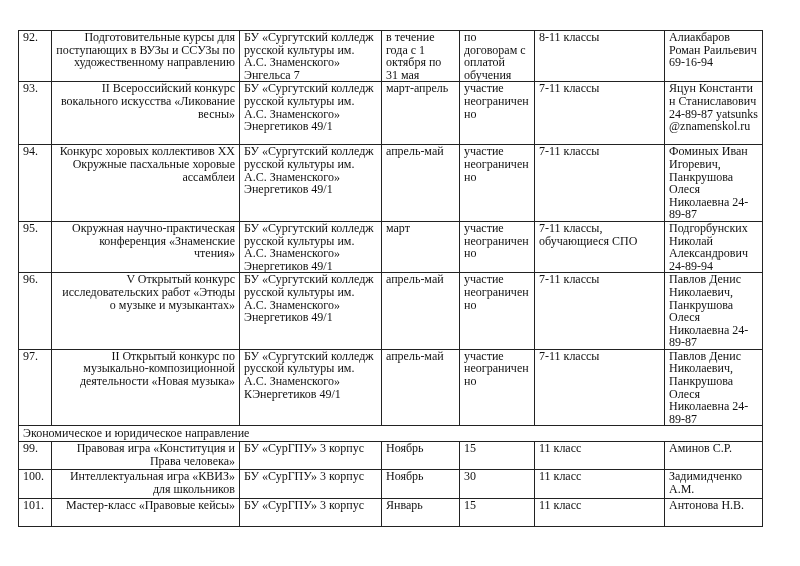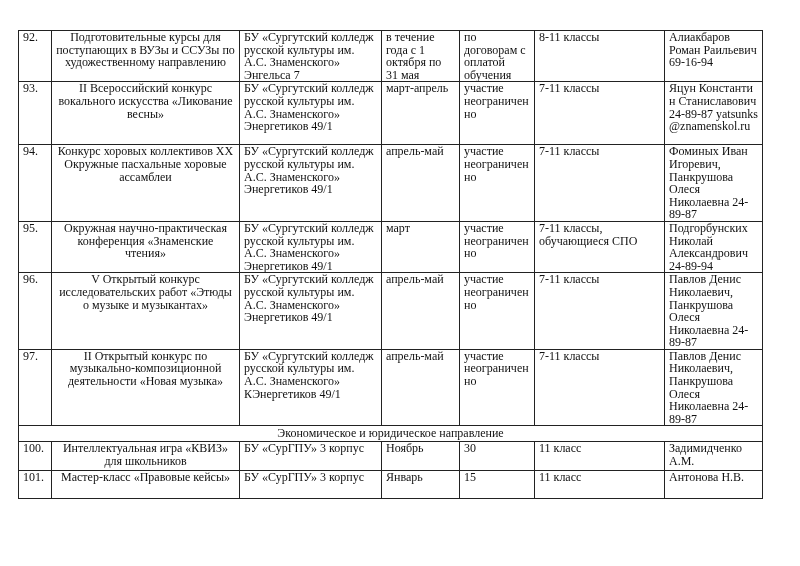--- a/index.html
+++ b/index.html
@@ -7,23 +7,23 @@
   table.doc {
     position: absolute; left: 18px; top: 30px;
     border-collapse: collapse; table-layout: fixed;
     width: 744px; font-size: 12px; line-height: 12.6px;
   }
   table.doc td {
     border: 1px solid #222; padding: 0 4px; vertical-align: top; overflow: hidden;
   }
   td.num { text-align: left; padding-left: 3px; }
   td.c { }
-  td.l { text-align: center; }
+  td.l { text-align: right; }
   td.mid { vertical-align: middle; }
-  tr.section td { text-align: center; padding: 1px 4px; }
+  tr.section td { text-align: left; padding: 1px 4px; }
   .contact { word-break: break-all; }
 </style>
 </head>
 <body>
 
 <table class="doc">
   <colgroup>
     <col style="width:33px">
       <col style="width:188px">
       <col style="width:142px">
@@ -92,20 +92,29 @@
       <td class="c">участие неограничен но</td>
       <td class="c">7-11 классы</td>
       <td class="c">Павлов Денис Николаевич, Панкрушова Олеся Николаевна 24-89-87</td>
     </tr>
 
     <tr class="section" style="height:16px">
       <td colspan="7">Экономическое и юридическое направление</td>
     </tr>
 
 
+    <tr style="height:28px">
+      <td class="num">99.</td>
+      <td class="l">Правовая игра «Конституция и Права человека»</td>
+      <td class="c">БУ «СурГПУ» 3 корпус</td>
+      <td class="c mid">Ноябрь</td>
+      <td class="c mid">15</td>
+      <td class="c">11 класс</td>
+      <td class="c">Аминов С.Р.</td>
+    </tr>
 
     <tr style="height:29px">
       <td class="num">100.</td>
       <td class="l">Интеллектуальная игра «КВИЗ» для школьников</td>
       <td class="c">БУ «СурГПУ» 3 корпус</td>
       <td class="c mid">Ноябрь</td>
       <td class="c mid">30</td>
       <td class="c">11 класс</td>
       <td class="c">Задимидченко А.М.</td>
     </tr>

